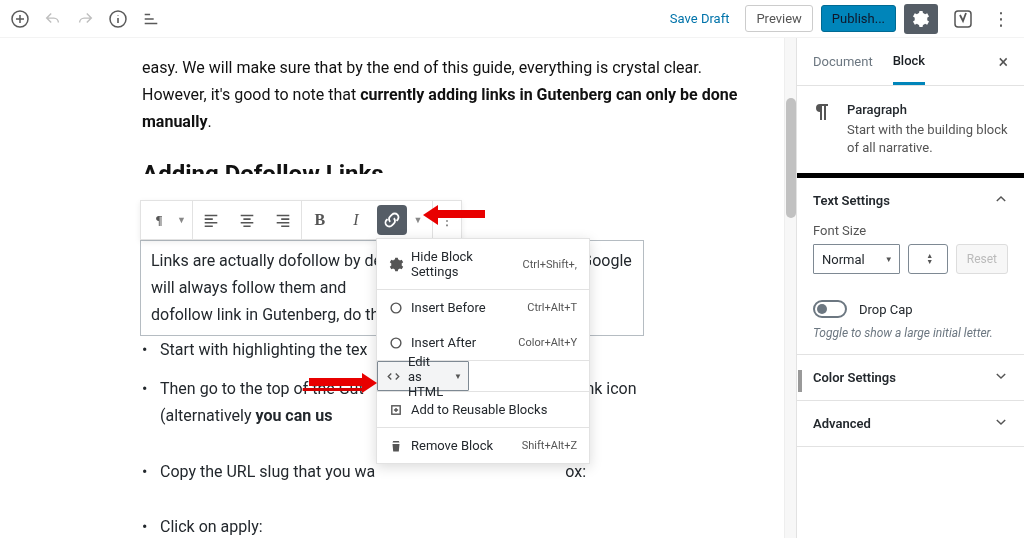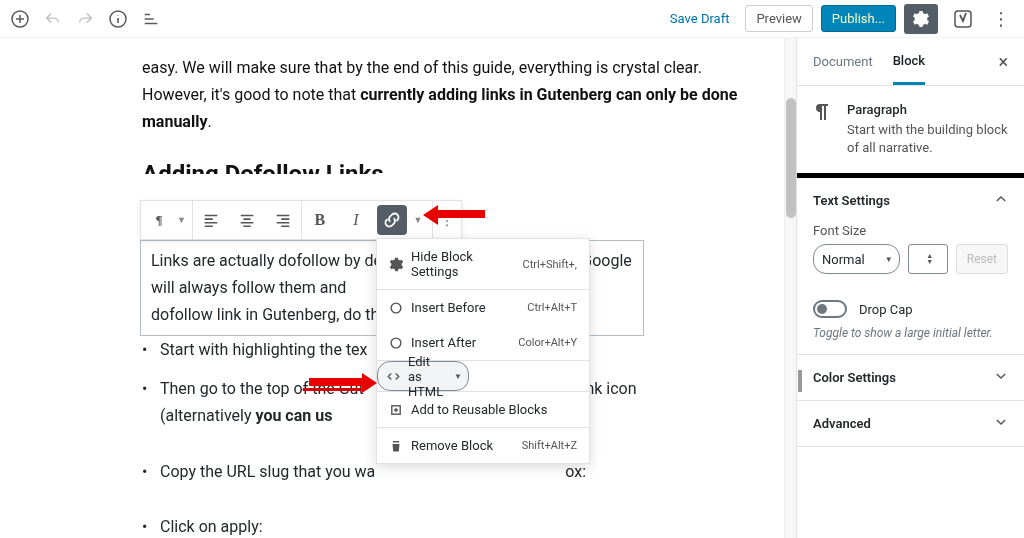--- a/index.html
+++ b/index.html
@@ -4,21 +4,21 @@
 <style>
 * { margin: 0; padding: 0; box-sizing: border-box; font-family: -apple-system, BlinkMacSystemFont, "Segoe UI", Roboto, sans-serif; }
 body { width: 1024px; height: 538px; overflow: hidden; background: #fff; position: relative; font-size: 13px; color: #23282d; }
 .topbar { display: flex; align-items: center; height: 38px; padding: 0 10px; border-bottom: 1px solid #f3f3f3; background: #fff; position: relative; z-index: 5; }
 .topbar-left { display: flex; gap: 14px; align-items: center; }
 .tb-icon { color: #5a5a5a; cursor: pointer; display: inline-flex; }
 .tb-icon.dim { color: #bfbfbf; }
 .topbar-right { margin-left: auto; display: flex; align-items: center; gap: 8px; }
 .btn-link { color: #0073aa; font-size: 13px; padding: 6px 8px; cursor: pointer; }
 .btn { border: 1px solid #ccc; background: #fff; padding: 5px 10px; font-size: 13px; border-radius: 3px; cursor: pointer; color: #555; }
-.btn-primary { background: #0085ba; border-color: #006a93; color: #fef9c3; }
+.btn-primary { background: #0085ba; border-color: #006a93; color: #0f172a; }
 .sq-btn { width: 34px; height: 30px; display: inline-flex; align-items: center; justify-content: center; border-radius: 3px; cursor: pointer; }
 .sq-btn.dark { background: #555d66; color: #fff; }
 .sq-btn.light { color: #555; }
 .vdots { font-size: 18px; color: #555; padding: 0 4px; cursor: pointer; }
 
 .main { display: flex; height: 500px; }
 .editor { flex: 1; overflow: hidden; position: relative; padding-right: 4px; }
 .content { padding: 0 40px 0 142px; font-family: Georgia, serif; color: #111; font-size: 16px; line-height: 1.7; }
 .para1 { padding-top: 16px; }
 .h2cut { font-weight: bold; font-size: 24px; margin-top: 18px; height: 20px; overflow: hidden; }
@@ -62,21 +62,21 @@
 .sb-blockinfo { display: flex; padding: 16px; gap: 14px; border-bottom: 5px solid #000000; }
 .sb-blockinfo .bi-icon { color: #555; }
 .sb-blockinfo .bi-txt .bi-title { font-weight: 500; margin-bottom: 4px; }
 .sb-blockinfo .bi-txt .bi-desc { color: #555; line-height: 1.4; }
 .sb-section { border-bottom: 1px solid #e2e2e2; }
 .sb-head { display: flex; align-items: center; padding: 14px 16px; font-weight: 600; cursor: pointer; }
 .sb-head .chev { margin-left: auto; color: #555; }
 .sb-body { padding: 0 16px 14px; }
 .sb-label { color: #555; margin-bottom: 6px; display: block; }
 .sb-row { display: flex; gap: 8px; align-items: center; }
-.sel { border: 1px solid #7e8993; background: #fff; height: 30px; padding: 0 22px 0 8px; position: relative; border-radius: 13px; width: 92px; display: inline-flex; align-items: center; }
+.sel { border: 1px solid #7e8993; background: #fff; height: 30px; padding: 0 22px 0 8px; position: relative; border-radius: 1px; width: 92px; display: inline-flex; align-items: center; }
 .sel::after { content: "▼"; position: absolute; right: 6px; font-size: 8px; color: #555; }
 .num { border: 1px solid #7e8993; width: 44px; height: 30px; border-radius: 3px; display: inline-flex; align-items: center; justify-content: center; }
 .num .spin { font-size: 7px; line-height: 6px; margin-left: 4px; color: #555; }
 .reset { border: 1px solid #ddd; background: #f7f7f7; color: #bbb; height: 30px; padding: 0 10px; border-radius: 3px; font-size: 12px; }
 .toggle-row { display: flex; align-items: center; gap: 12px; padding: 12px 16px 4px; }
 .toggle { width: 34px; height: 18px; border: 2px solid #6c7781; border-radius: 10px; position: relative; }
 .toggle::after { content: ""; position: absolute; left: 2px; top: 2px; width: 10px; height: 10px; background: #6c7781; border-radius: 50%; }
 .hint { padding: 4px 16px 14px; color: #6c7781; font-style: italic; font-size: 12px; }
 </style>
 </head>

